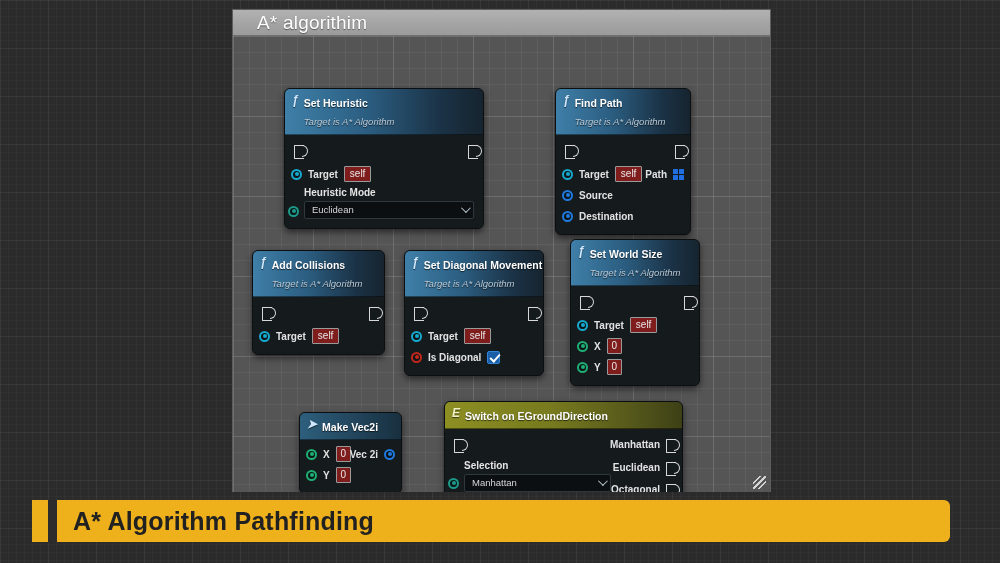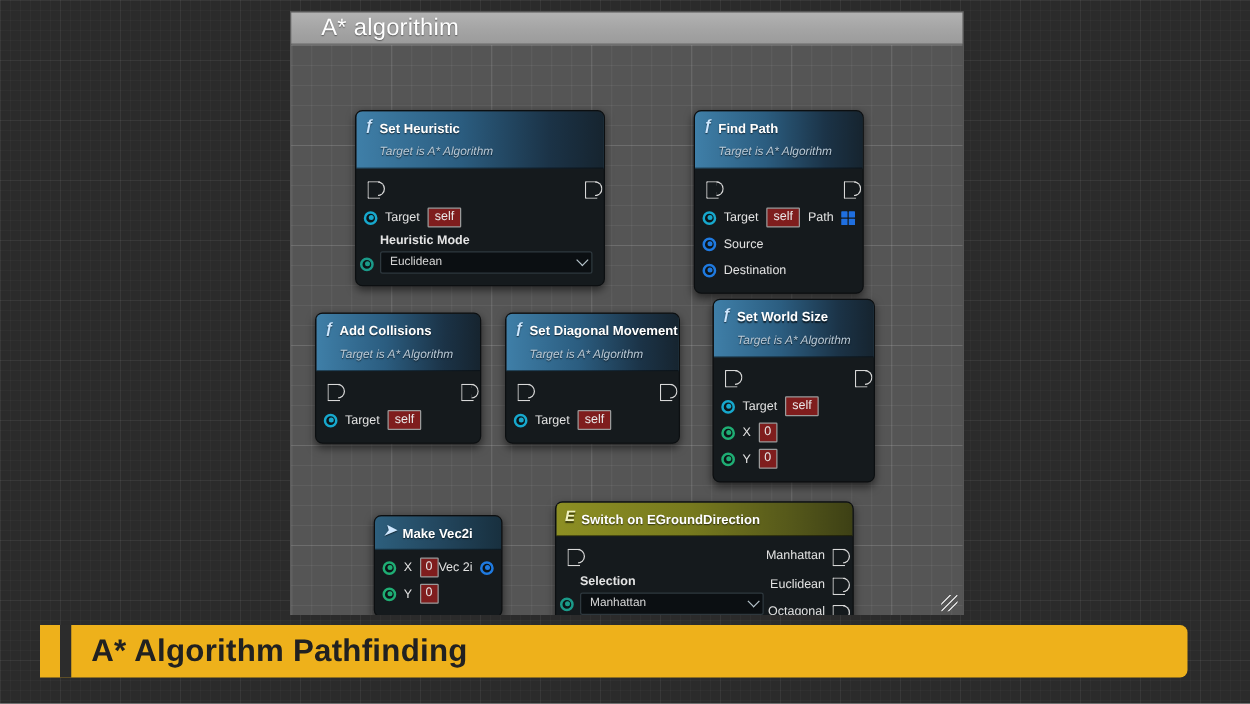--- a/index.html
+++ b/index.html
@@ -218,21 +218,21 @@
   }
   .pin-array i {
     background: #1f6fe0;
     display: block;
     border-radius: 0.5px;
   }
 
   .pin-label {
     color: #e2e2e2;
     font-size: 10px;
-    font-weight: normal;
+    font-weight: bold;
     white-space: nowrap;
   }
 
   .val-box {
     border: 1px solid #9a9a9a;
     background: #7f1d1d;
     color: #e8e8e8;
     font-size: 10px;
     padding: 0px 5px 1px 5px;
     border-radius: 1px;
@@ -435,20 +435,25 @@
         <div class="node-body">
           <div class="exec-row">
             <span class="exec-pin exec-in"></span>
             <span class="exec-pin exec-out"></span>
           </div>
           <div class="pin-row">
             <span class="pin obj"></span>
             <span class="pin-label">Target</span>
             <span class="val-box">self</span>
           </div>
+          <div class="pin-row">
+            <span class="pin bool"></span>
+            <span class="pin-label">Is Diagonal</span>
+            <span class="checkbox checked"></span>
+          </div>
         </div>
       </div>
 
       <div class="node" style="left:337px; top:203px; width:130px;">
         <div class="node-header fn">
           <span class="hdr-icon">ƒ</span>
           <span class="hdr-text">
             <span class="hdr-title">Set World Size</span><br>
             <span class="hdr-sub">Target is A* Algorithm</span>
           </span>

